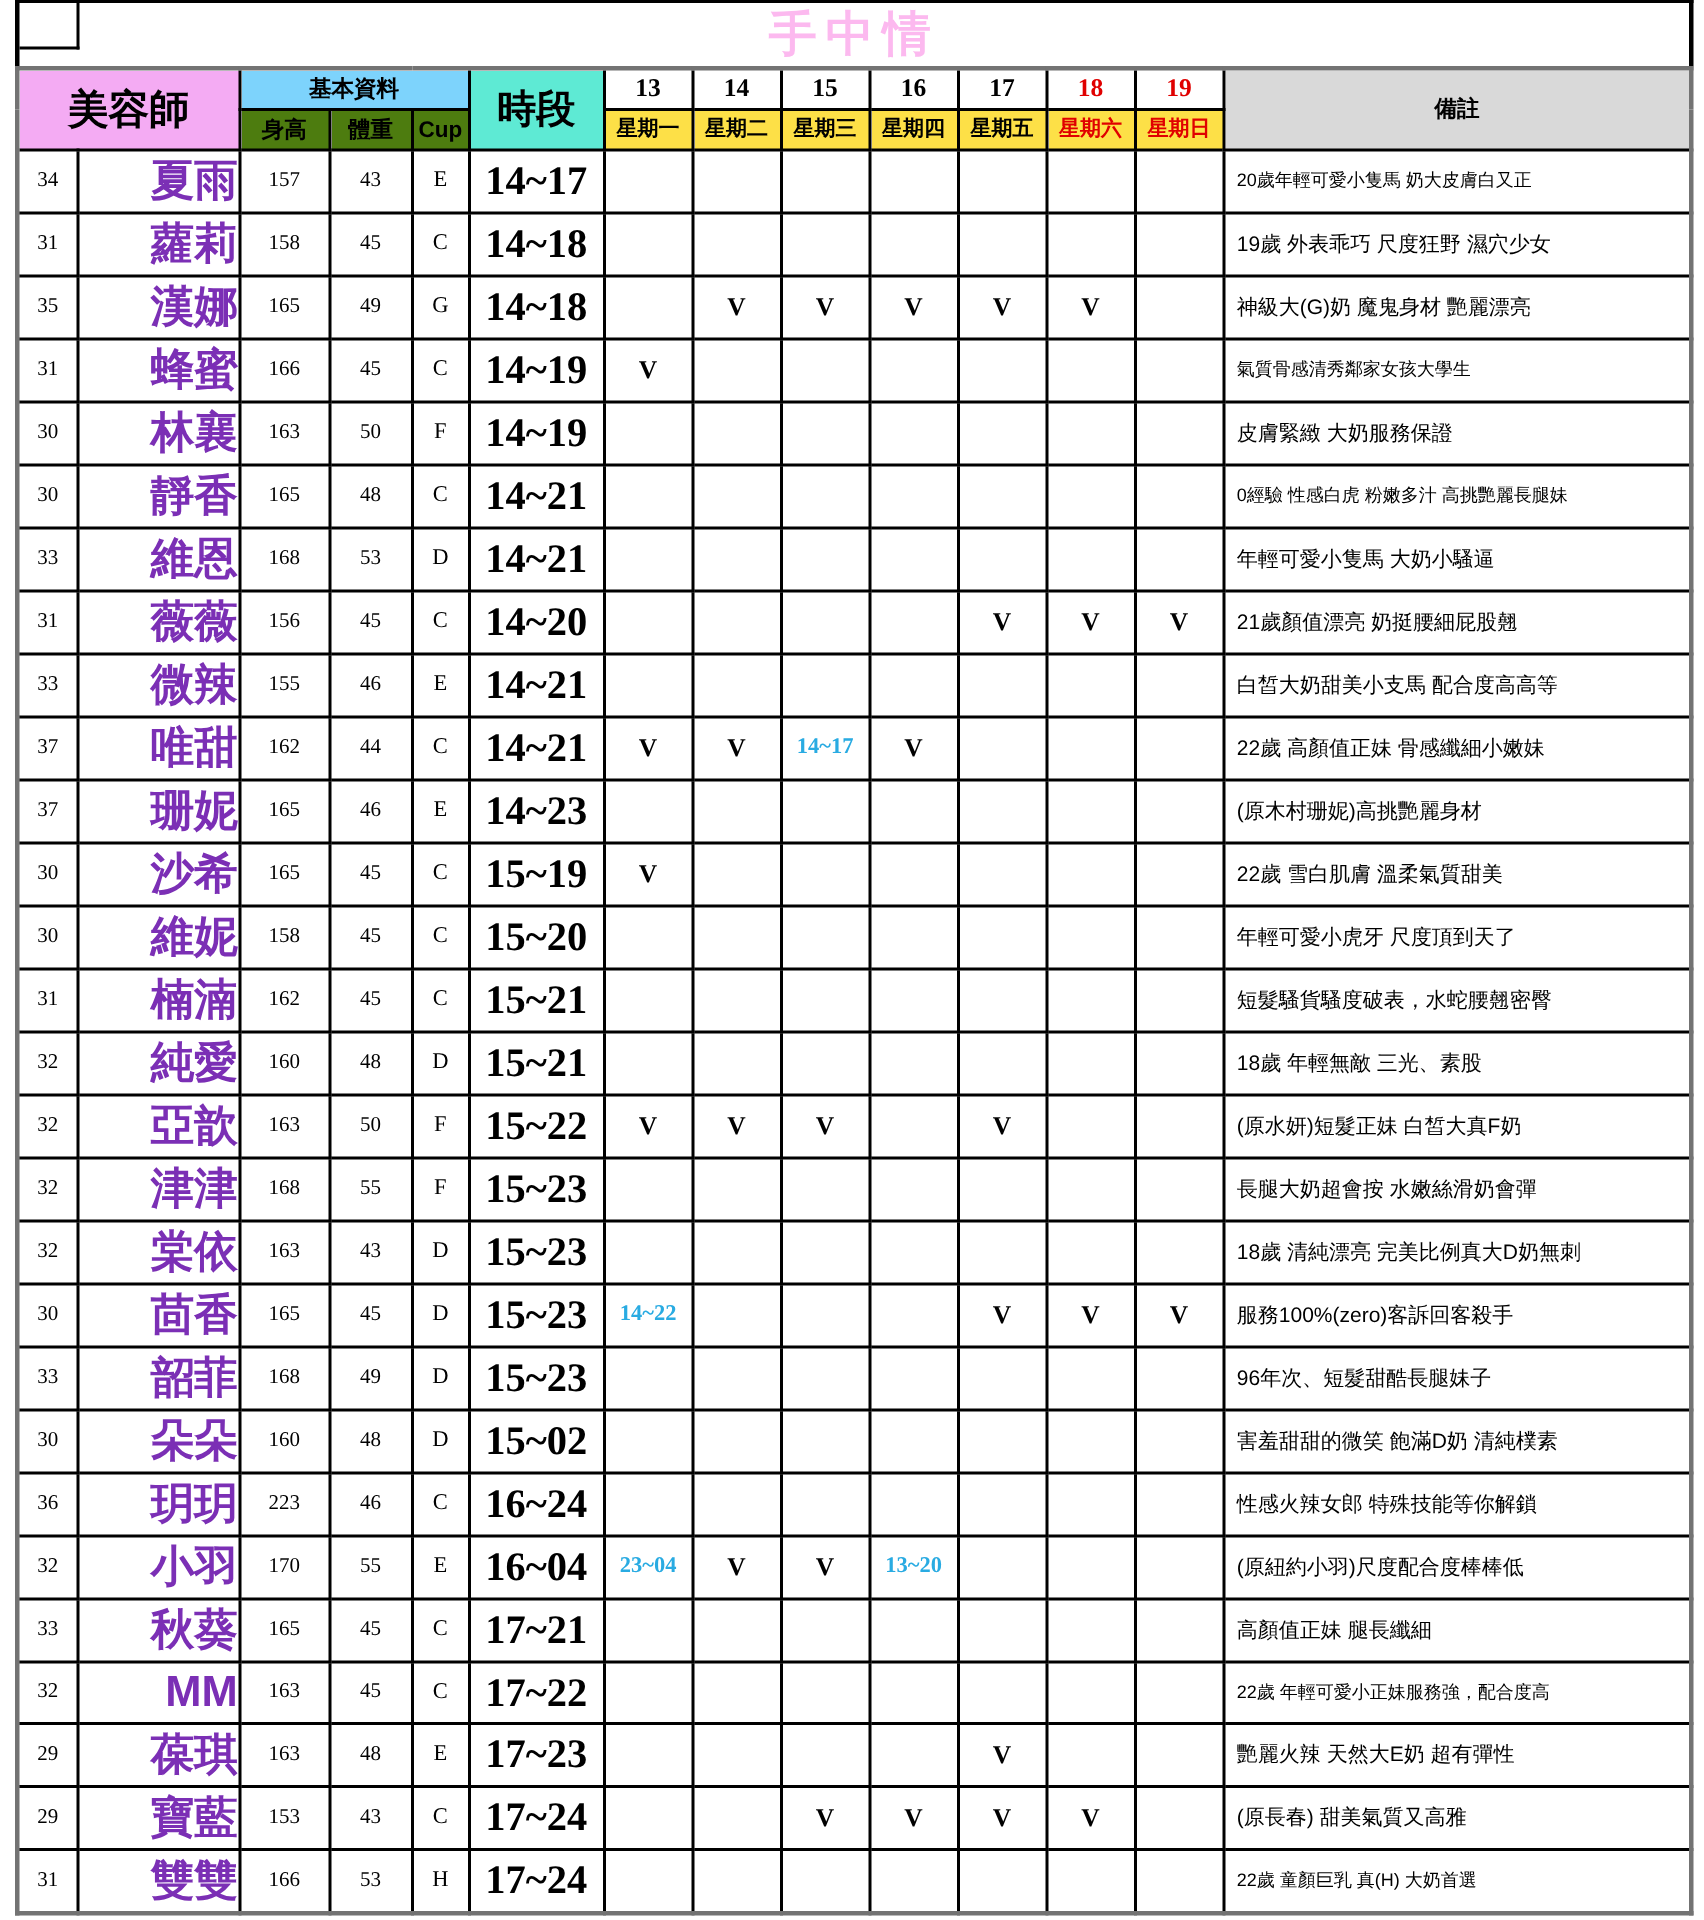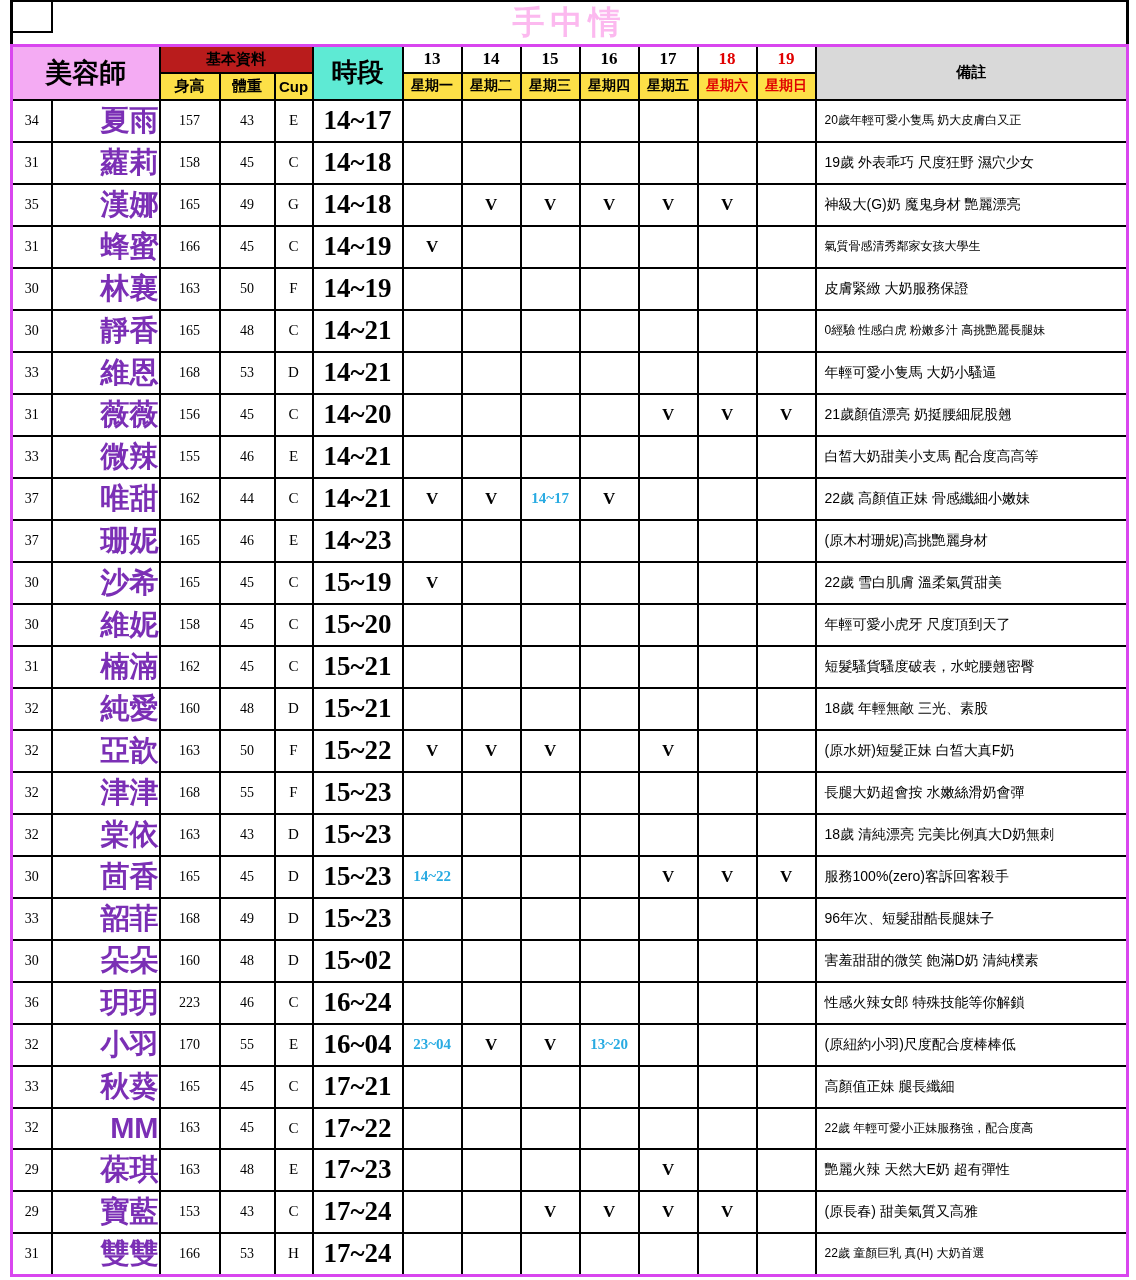--- a/index.html
+++ b/index.html
@@ -16,28 +16,28 @@
   .title-row { position:relative; display:flex; height:44px;
     border-left:3px solid #000; border-right:3px solid #000; border-top:2px solid #000; }
   .title-left { flex:1; position:relative; display:flex; align-items:center; justify-content:center; }
   .corner-tick { position:absolute; left:0; top:0; width:40px; height:31px;
     border-right:2px solid #000; border-bottom:2px solid #000; }
   .main-title { color:#fcb9ef; font-size:32px; font-weight:bold; letter-spacing:6px; }
   .title-right { width:313px; border-left:2px solid #000; display:flex; align-items:center;
     justify-content:flex-end; padding-right:42px; font-weight:bold; font-size:18px;
     font-family:"Liberation Serif", serif; color:#000; }
 
-  table { border-collapse:collapse; table-layout:fixed; width:1116px; border:3px solid #d946ef;padding-left:24px; }
+  table { border-collapse:collapse; table-layout:fixed; width:1116px; border:3px solid #737373;padding-left:24px; }
   th, td { border:2px solid #000; text-align:center; vertical-align:middle; padding:0; overflow:hidden; }
   thead tr { height:27px; }
   tbody tr { height:41.3px;margin-top:28px; }
 
   .h-staff  { background:#f4abf3; font-size:27px; font-weight:bold; }
-  .h-basic  { background:#b91c1c; font-size:15px; font-weight:bold; }
-  .h-sub    { background:#fde047; font-size:15px; font-weight:bold; }
+  .h-basic  { background:#7dd3fc; font-size:15px; font-weight:bold; }
+  .h-sub    { background:#4d7c0f; font-size:15px; font-weight:bold; }
   .h-slot   { background:#5eead4; font-size:26px; font-weight:bold; }
   .h-day    { font-family:"Liberation Serif", serif; font-size:17px; font-weight:bold; background:#fff; }
   .h-week   { font-size:14px; font-weight:bold; background:#fde047; }
   .h-remark { background:#d9d9d9; font-size:15px; font-weight:bold; }
   .red      { color:#e00000; }
 
   .c-num   { font-family:"Liberation Serif", serif; font-size:14px; }
   .c-name  { color:#7b2fb5; font-size:29px; font-weight:bold;text-align:right; }
   .c-hw    { font-family:"Liberation Serif", serif; font-size:14px; }
   .c-cup   { font-family:"Liberation Serif", serif; font-size:15px; }

